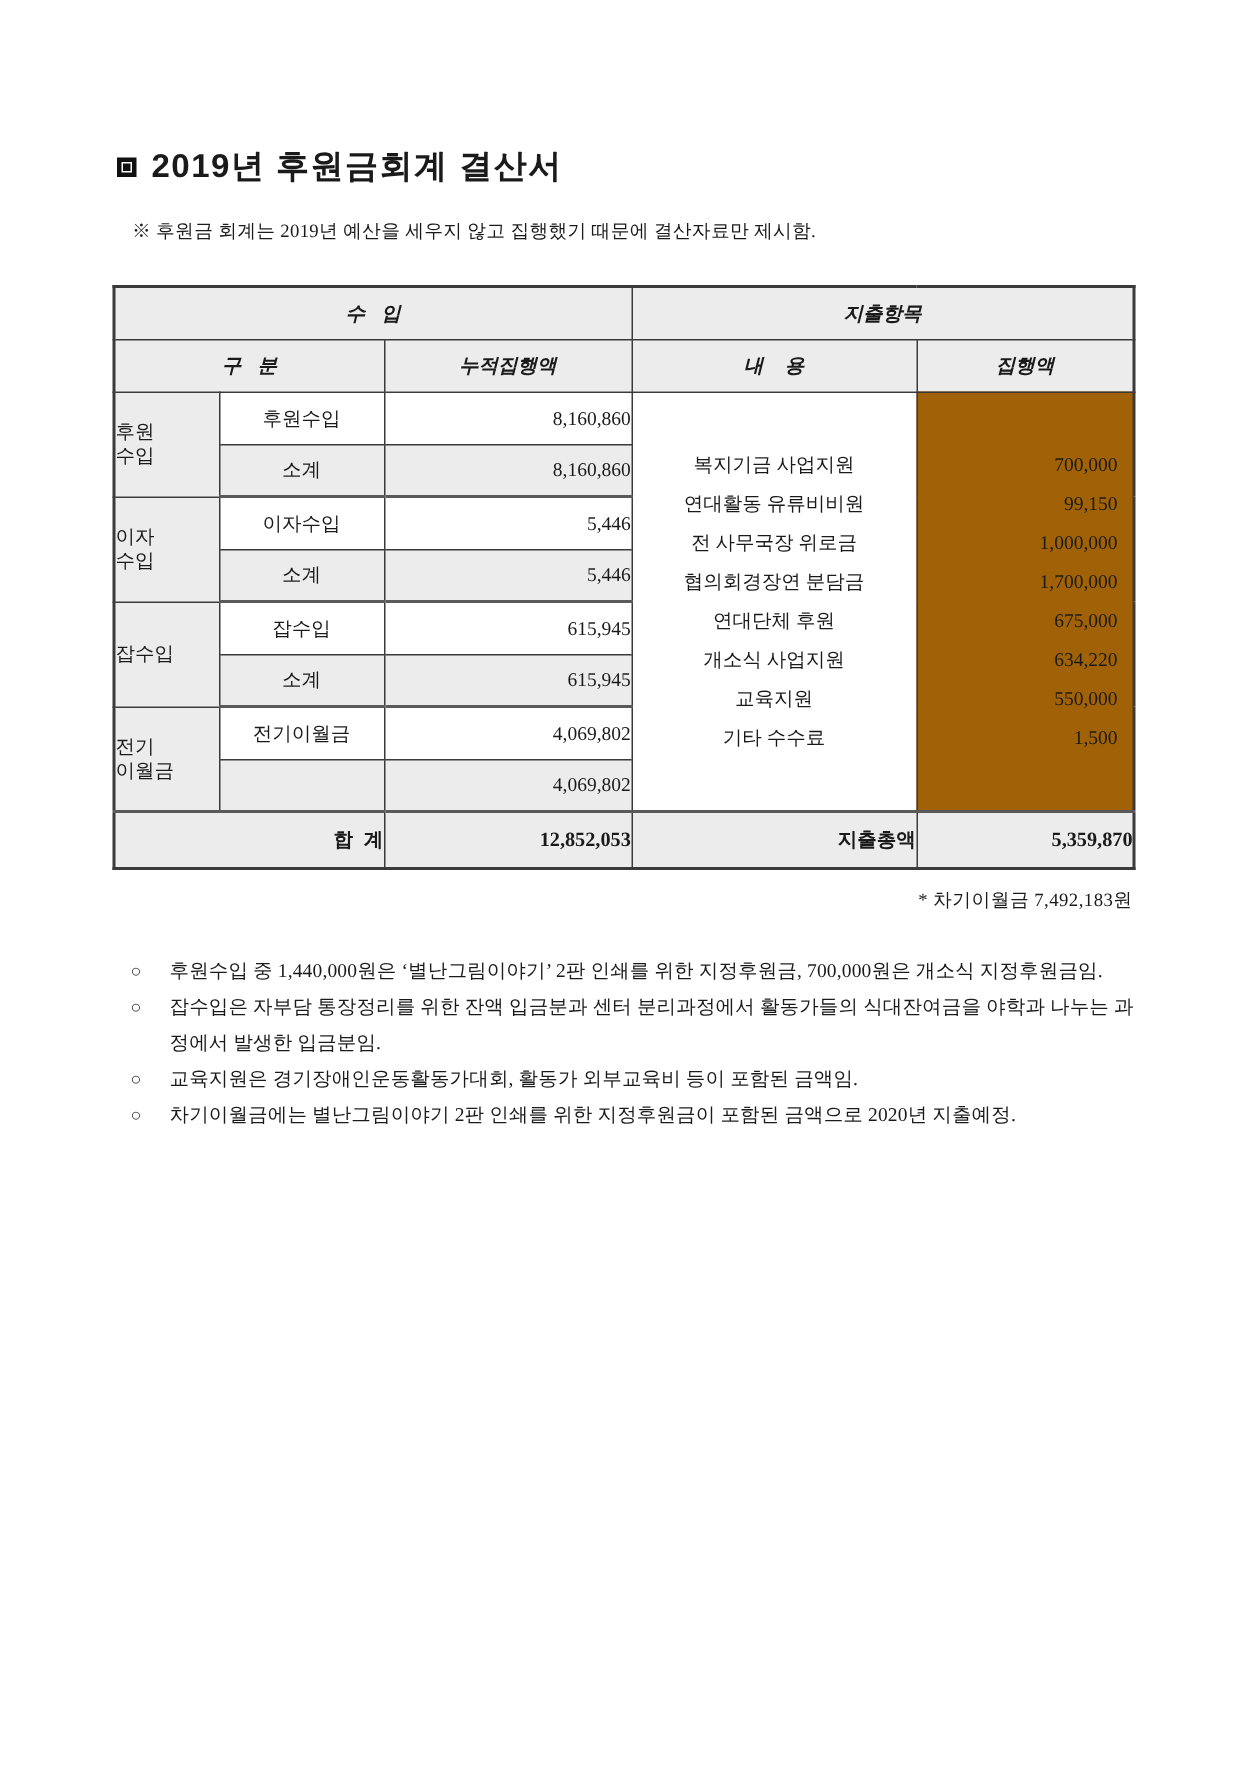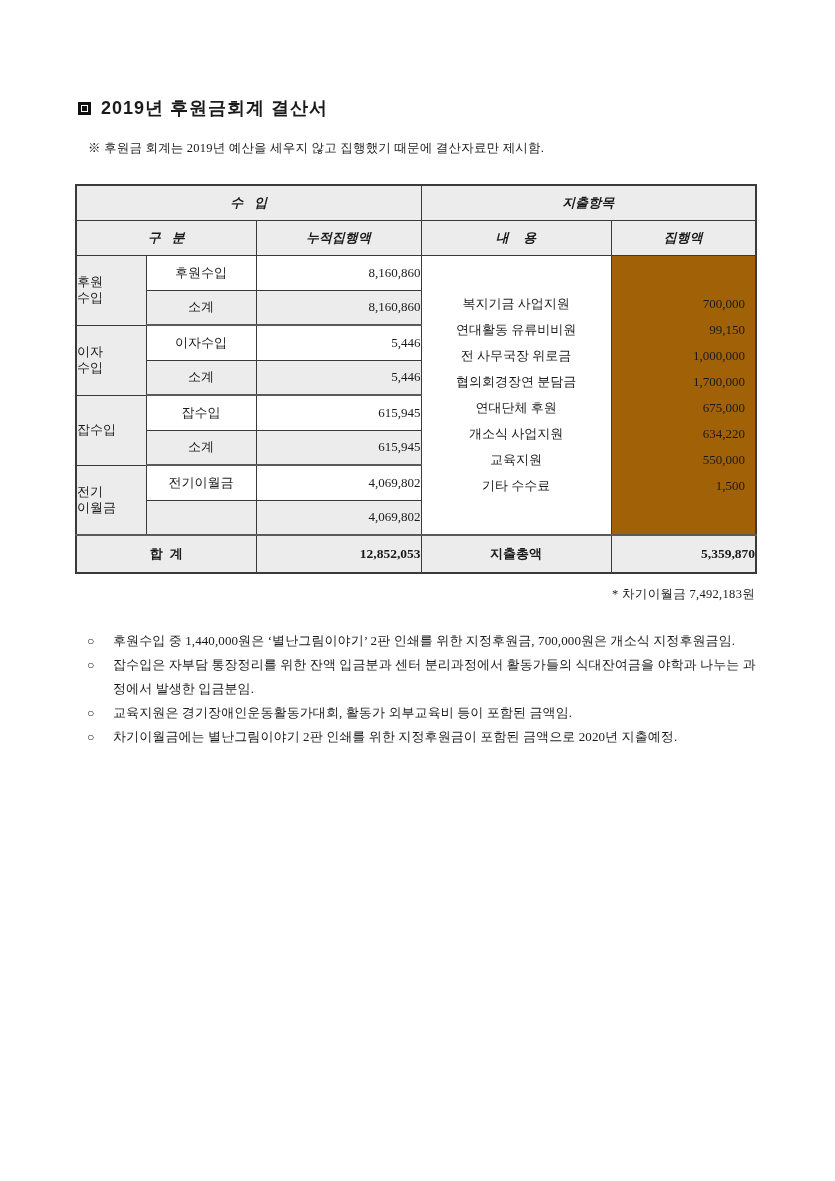--- a/index.html
+++ b/index.html
@@ -18,21 +18,21 @@
     width: 13px; height: 13px;
     border: 3px solid #111;
     display: inline-block; position: relative; flex-shrink: 0;
   }
   .title-square::after {
     content: ""; position: absolute; left: 1px; top: 1px;
     width: 5px; height: 5px; background: #111;
   }
   .doc-title {
     font-family: "Liberation Sans", sans-serif;
-    font-size: 18px; font-weight: bold; letter-spacing: 1px;
+    font-size: 22px; font-weight: bold; letter-spacing: 1px;
   }
 
   
   .doc-note { margin: 20px 0 27px 13px; font-size: 12.5px; letter-spacing: 0.2px; }
 
   
   table.settlement {
     width: 680px; border-collapse: collapse; table-layout: fixed;
     border: 2px solid #3a3a3a;
     font-size: 13px;
@@ -73,21 +73,21 @@
   td.desc-cell { text-align: center; background: #ffffff; }
   td.amt-cell  { background: #a16207; }
   .exp-line { line-height: 26px; text-align: center; }
   .exp-amt  { line-height: 26px; text-align: right; padding-right: 10px; }
 
   tr.total-row td {
     border-top: 2px solid #5a5a5a;
     font-weight: bold;
     font-family: "Liberation Sans", sans-serif;
   }
-  tr.total-row td.lbl { text-align: center; white-space: pre; }
+  tr.total-row td.lbl { text-align: right; white-space: pre; }
   tr.total-row td.num { font-family: "Liberation Serif", serif; font-size: 13.5px; }
 
   
   .footnote {
     width: 680px; text-align: right;
     margin-top: 12px; font-size: 12.5px; letter-spacing: 0.3px;
   }
 
   
   .bullets { margin: 26px 0 0 12px; width: 672px; font-size: 13px; }

